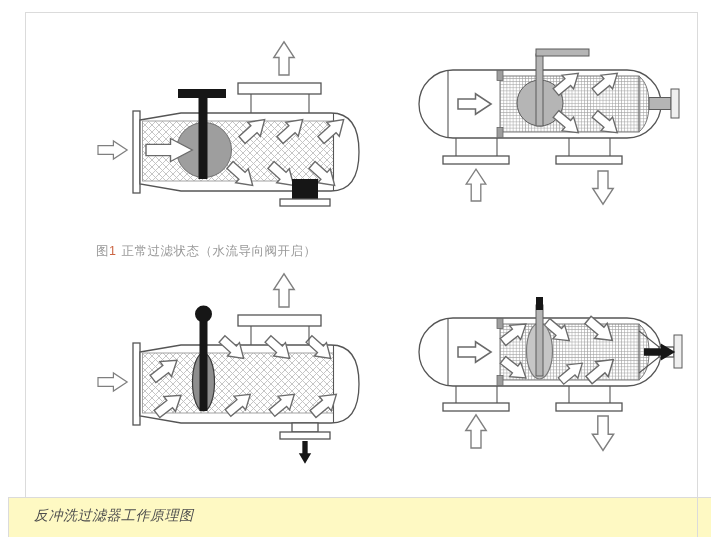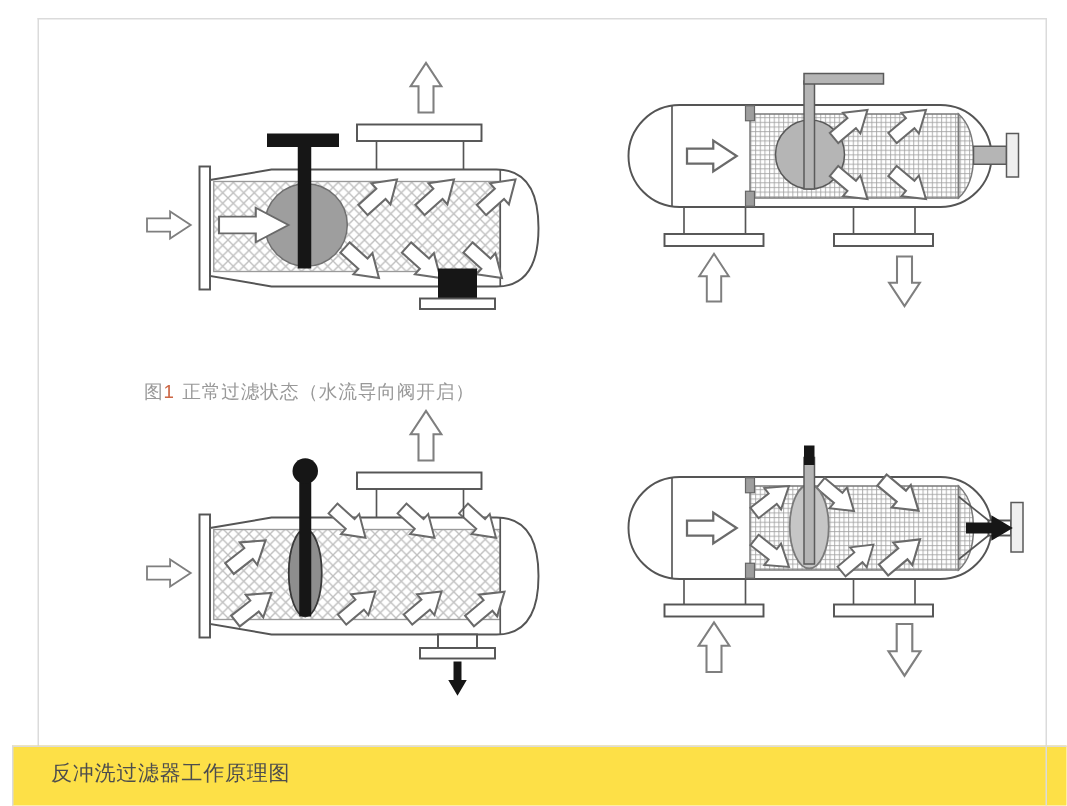--- a/index.html
+++ b/index.html
@@ -15,30 +15,29 @@
     box-sizing:content-box;
   }
   .diagram{position:absolute;}
   #d-f1l{left:60px;top:20px;width:300px;height:190px;}
   #d-f1r{left:385px;top:28px;width:285px;height:175px;}
   #d-f2l{left:60px;top:255px;width:300px;height:205px;}
   #d-f2r{left:385px;top:275px;width:285px;height:170px;}
   .caption{
     position:absolute;left:70px;font-size:12.5px;color:#999999;letter-spacing:0.5px;
     white-space:nowrap;
-    margin-top:10px;
   }
   #caption-1{top:230px;}
   #caption-2{top:471px;}
   .cap-num{color:#cc6644;}
   .cap-text{margin-left:5px;}
   .footer-bar{
     position:absolute;left:8px;top:497px;width:703px;height:40px;
     border-top:1px solid #dbdbdb;border-left:1px solid #dbdbdb;
-    box-sizing:border-box;background:#fde047;
+    box-sizing:border-box;background:#fef9c3;font-style:italic;
   }
   .footer-title{
     position:absolute;left:25px;top:9px;font-size:14px;color:#4d4d4d;letter-spacing:0.5px;
   }
   .right-rule{
     position:absolute;left:697px;top:497px;width:1px;height:40px;background:#dbdbdb;
   }
   
   .ol{fill:#ffffff;stroke:#555555;stroke-width:1.3;}
   .ln{stroke:#555555;stroke-width:1.1;fill:none;}

